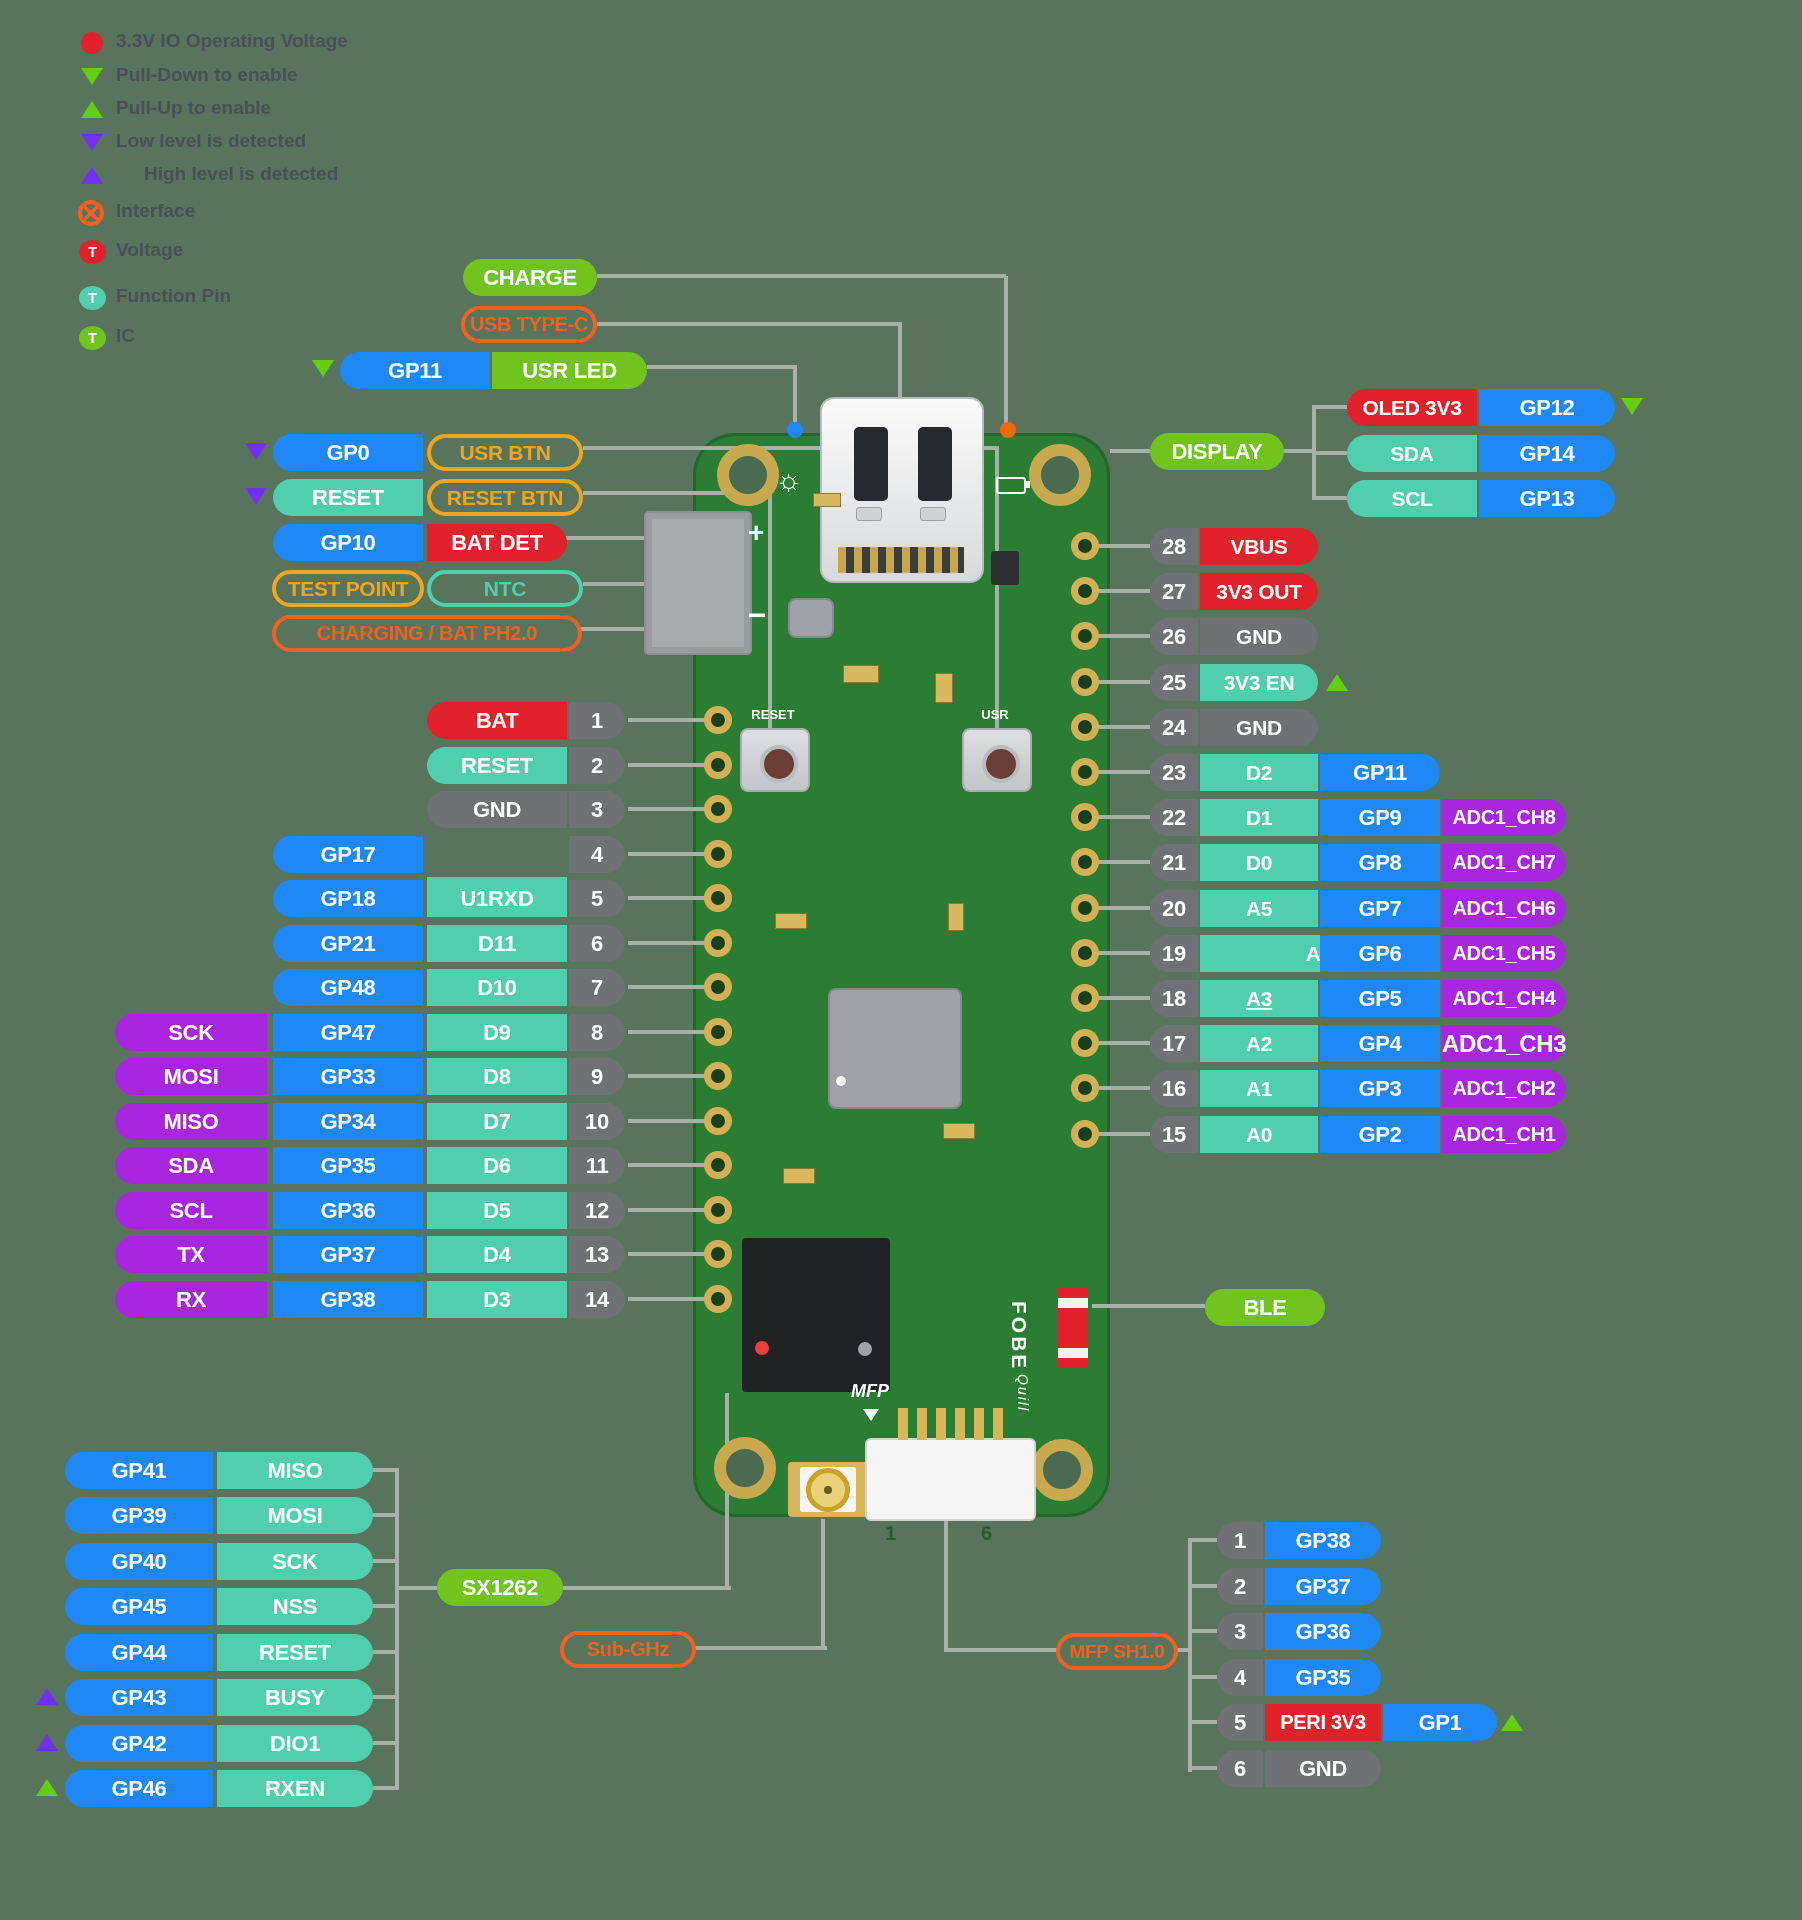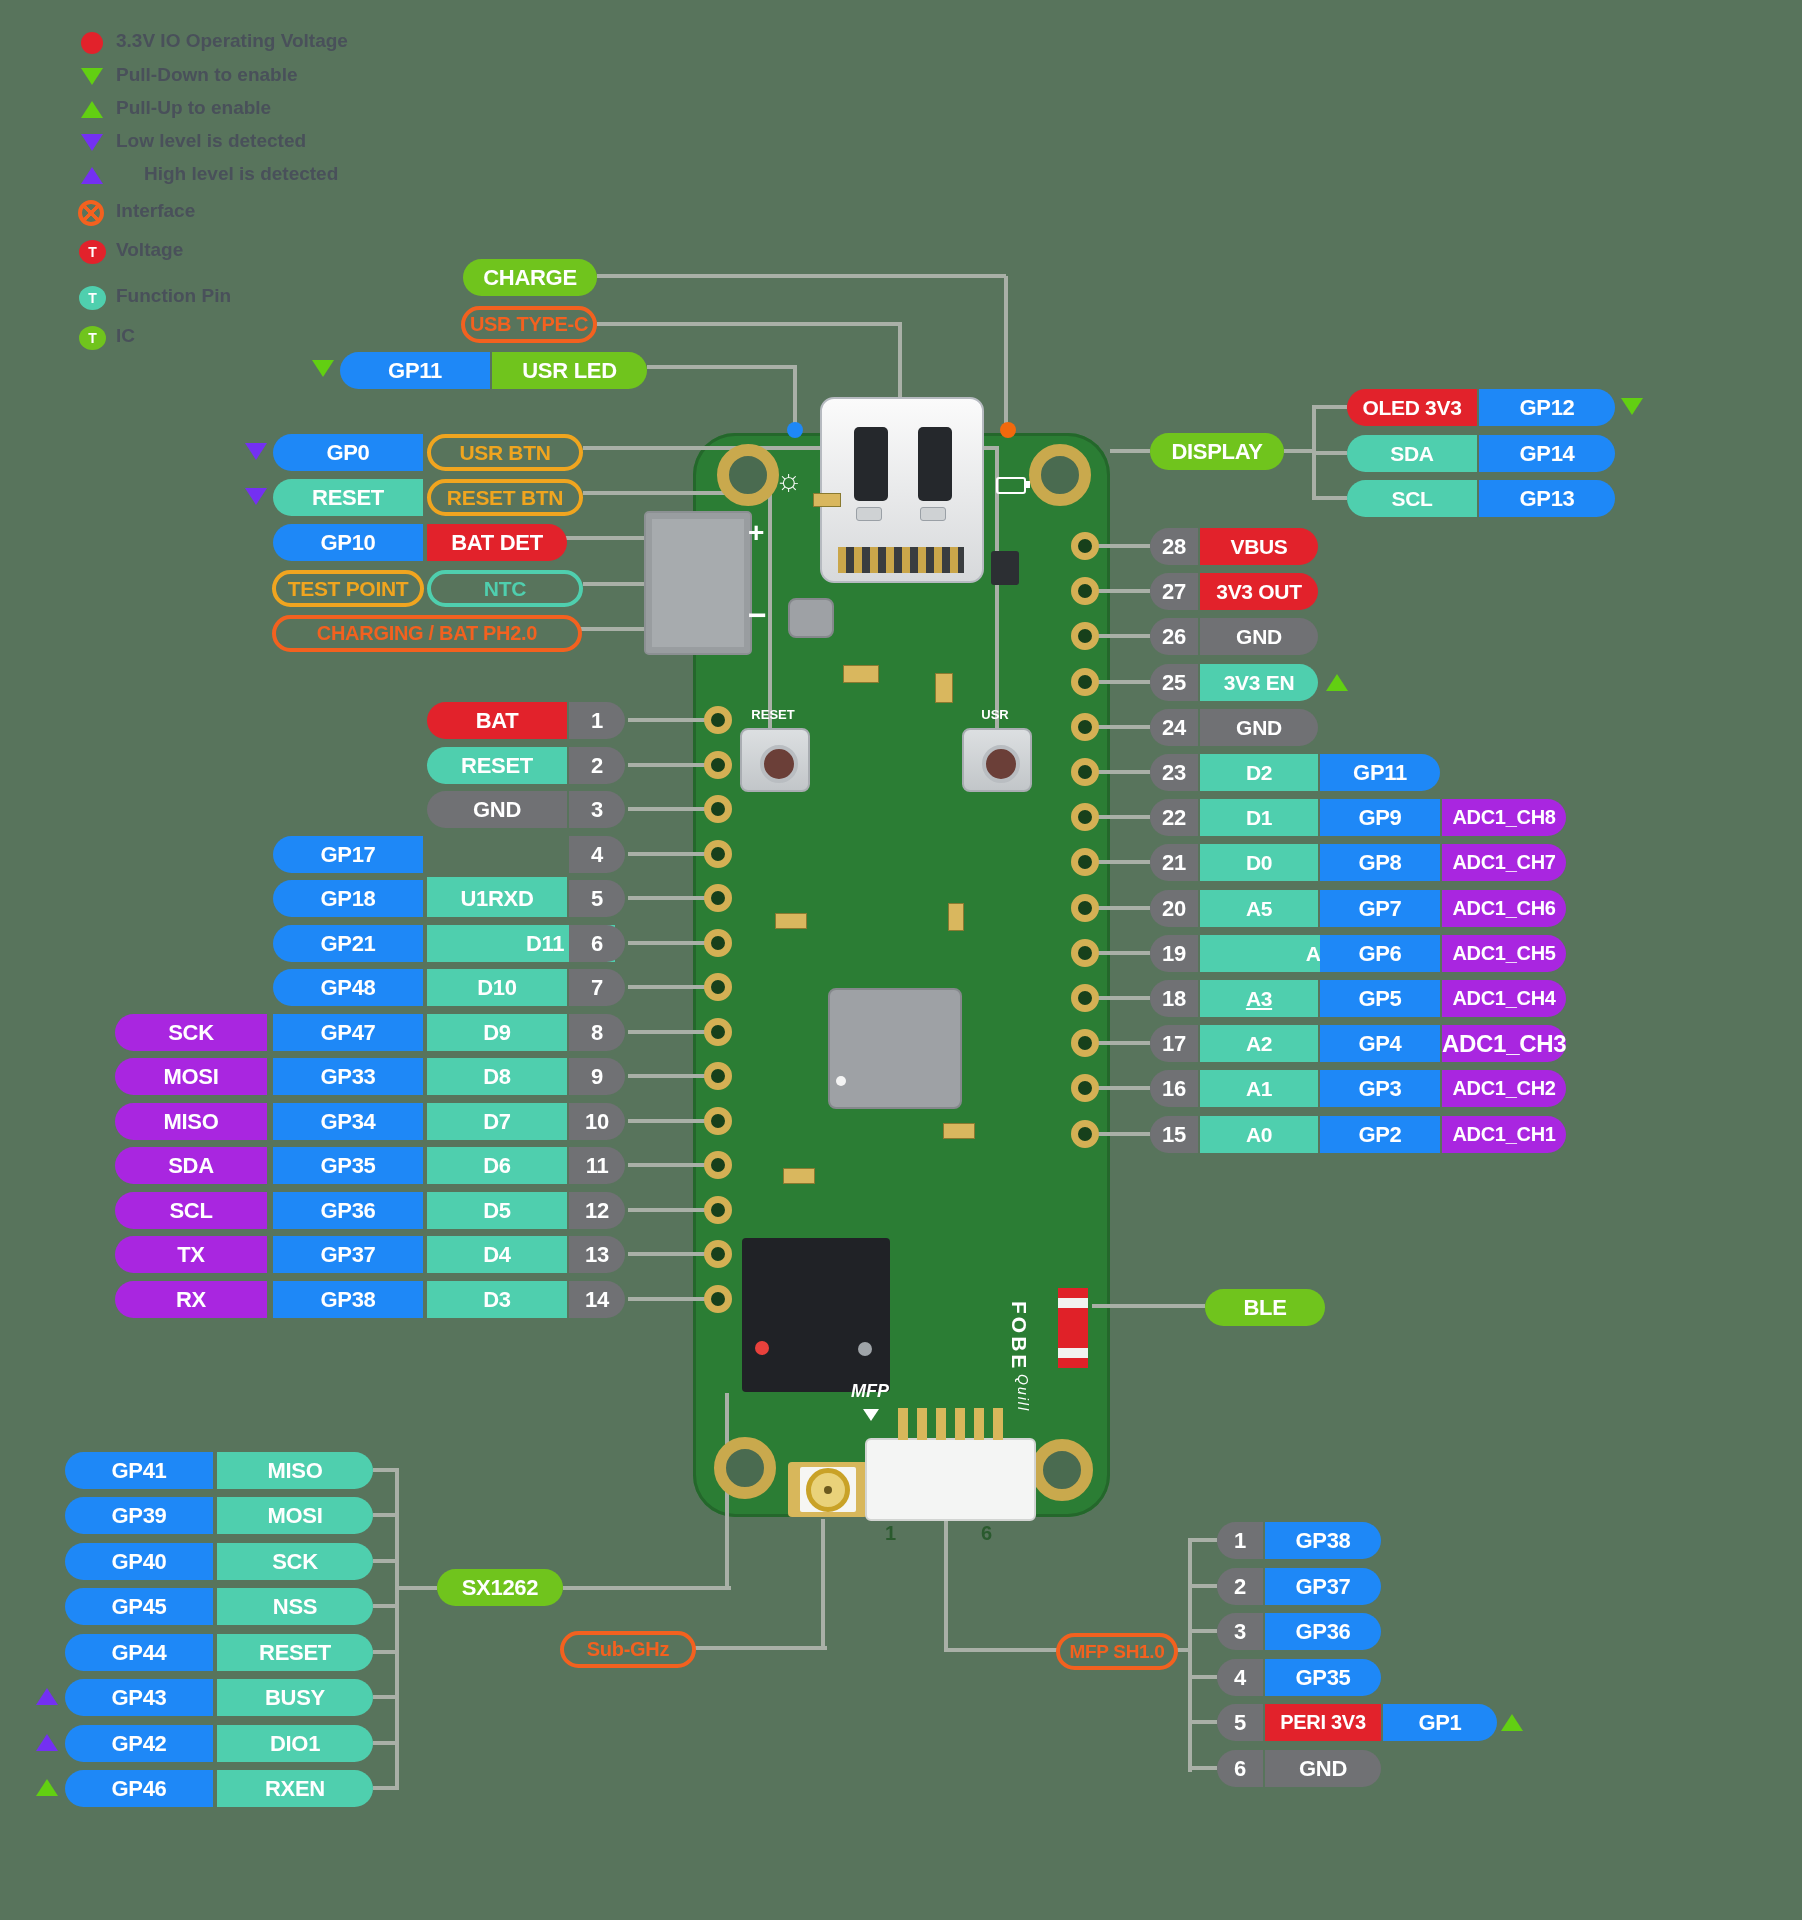--- a/index.html
+++ b/index.html
@@ -237,21 +237,21 @@
     <div class="cline" style="left: 628px; top: 807px; width: 80px; height: 4px;"></div>
     <div class="pill c-blue cap-l" style="left: 273px; top: 836px; font-size: 22px; width: 150px;">GP17</div>
     <div class="pill c-teal" style="left: 427px; top: 836px; font-size: 16px; width: 140px; margin-top: 41px;">U1TXD</div>
     <div class="pill c-gray cap-r" style="left: 569px; top: 836px; font-size: 22px; width: 56px;">4</div>
     <div class="cline" style="left: 628px; top: 852px; width: 80px; height: 4px;"></div>
     <div class="pill c-blue cap-l" style="left: 273px; top: 880px; font-size: 22px; width: 150px;">GP18</div>
     <div class="pill c-teal" style="left: 427px; top: 880px; font-size: 22px; width: 140px;">U1RXD</div>
     <div class="pill c-gray cap-r" style="left: 569px; top: 880px; font-size: 22px; width: 56px;">5</div>
     <div class="cline" style="left: 628px; top: 896px; width: 80px; height: 4px;"></div>
     <div class="pill c-blue cap-l" style="left: 273px; top: 925px; font-size: 22px; width: 150px;">GP21</div>
-    <div class="pill c-teal" style="left: 427px; top: 925px; font-size: 22px; width: 140px; padding-left: 48px;">D11</div>
+    <div class="pill c-teal" style="left: 427px; top: 925px; font-size: 22px; width: 140px;">D11</div>
     <div class="pill c-gray cap-r" style="left: 569px; top: 925px; font-size: 22px; width: 56px;">6</div>
     <div class="cline" style="left: 628px; top: 941px; width: 80px; height: 4px;"></div>
     <div class="pill c-blue cap-l" style="left: 273px; top: 969px; font-size: 22px; width: 150px;">GP48</div>
     <div class="pill c-teal" style="left: 427px; top: 969px; font-size: 22px; width: 140px;">D10</div>
     <div class="pill c-gray cap-r" style="left: 569px; top: 969px; font-size: 22px; width: 56px;">7</div>
     <div class="cline" style="left: 628px; top: 985px; width: 80px; height: 4px;"></div>
     <div class="pill c-purple cap-l" style="left: 115px; top: 1014px; font-size: 22px; width: 152px;">SCK</div>
     <div class="pill c-blue" style="left: 273px; top: 1014px; font-size: 22px; width: 150px;">GP47</div>
     <div class="pill c-teal" style="left: 427px; top: 1014px; font-size: 22px; width: 140px;">D9</div>
     <div class="pill c-gray cap-r" style="left: 569px; top: 1014px; font-size: 22px; width: 56px;">8</div>

